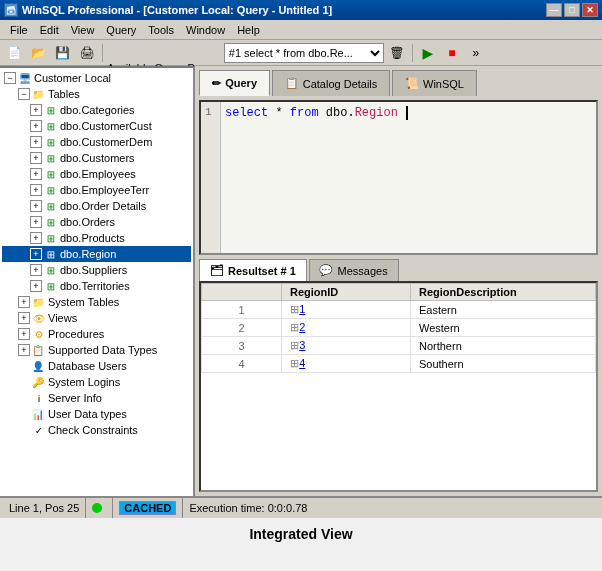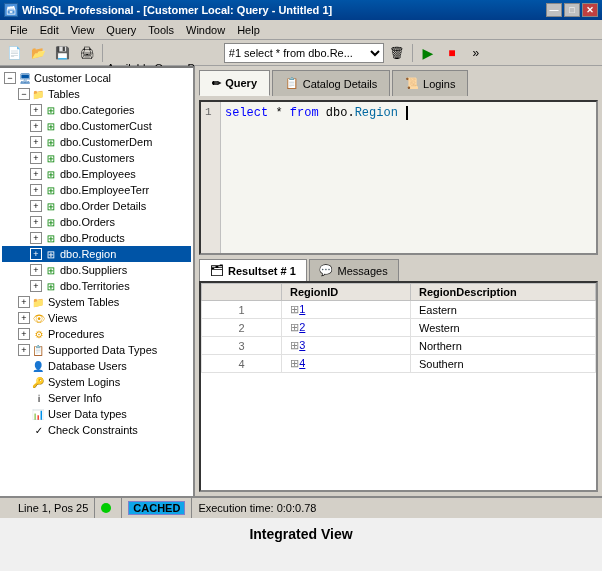--- a/index.html
+++ b/index.html
@@ -149,21 +149,21 @@
       min-width: 20px;
     }
     .editor-content {
       padding: 4px;
       font-size: 12px;
       font-family: 'Courier New', monospace;
       flex: 1;
       color: #000;
     }
     .kw-blue { color: #0000ff; }
-    .kw-red { color: #0369a1; font-family: Liberation Mono, monospace; }
+    .kw-red { color: #be185d; font-family: Liberation Mono, monospace; }
     
     
     .results-area {
       flex: 1;
       background: #d4d0c8;
       display: flex;
       flex-direction: column;
     }
     .results-tabs {
       display: flex;
@@ -212,21 +212,21 @@
     .expand-cell { color: #888; width: 20px; text-align: center; }
     .pk-link { color: #0000cc; text-decoration: underline; cursor: pointer; }
     
     
     .status-bar {
       background: #d4d0c8;
       height: 22px;
       display: flex;
       align-items: center;
       border-top: 2px solid #888;
-      padding: 0 12px;
+      padding: 0 3px;
       font-size: 11px;
       gap: 0;
     }
     .status-section {
       padding: 0 6px;
       border-right: 1px solid #888;
       height: 100%;
       display: flex;
       align-items: center;
     }
@@ -436,21 +436,21 @@
       <div class="tab active">
         <span class="tab-icon">✏</span>
         <span>Query</span>
       </div>
       <div class="tab">
         <span class="tab-icon">📋</span>
         <span>Catalog Details</span>
       </div>
       <div class="tab">
         <span class="tab-icon">📜</span>
-        <span>Logins</span>
+        <span>WinSQL</span>
       </div>
     </div>
 
     <div class="query-editor">
       <div class="line-numbers">
         <div>1</div>
       </div>
       <div class="editor-content">
         <span class="kw-blue">select</span>
         <span> * </span>

